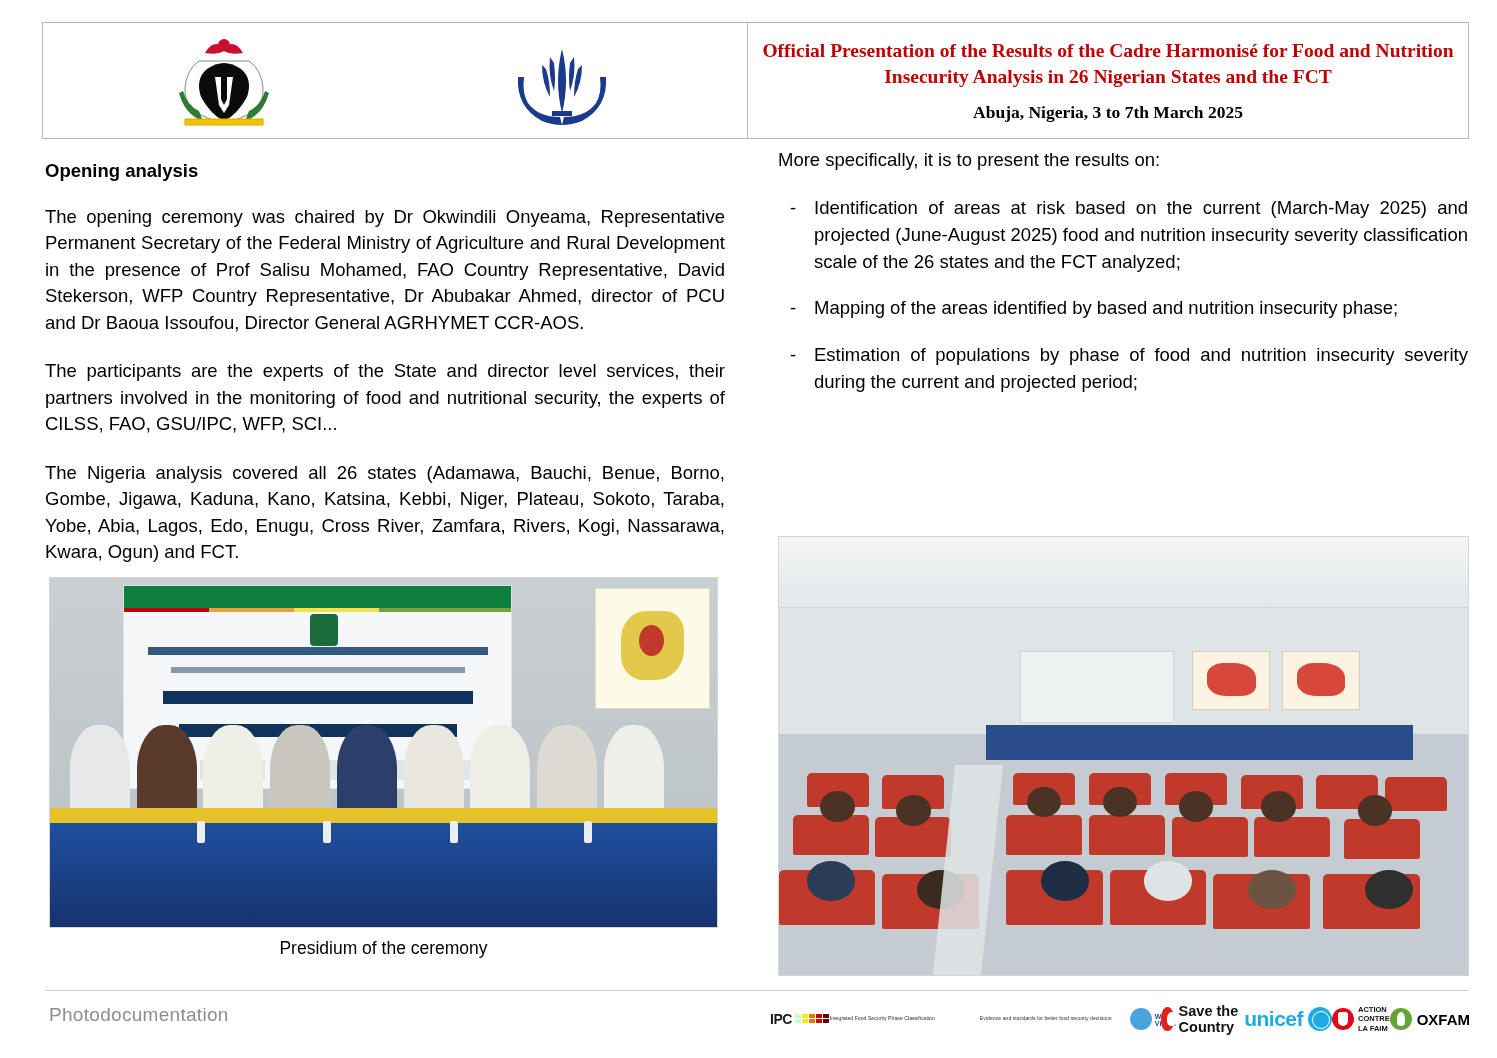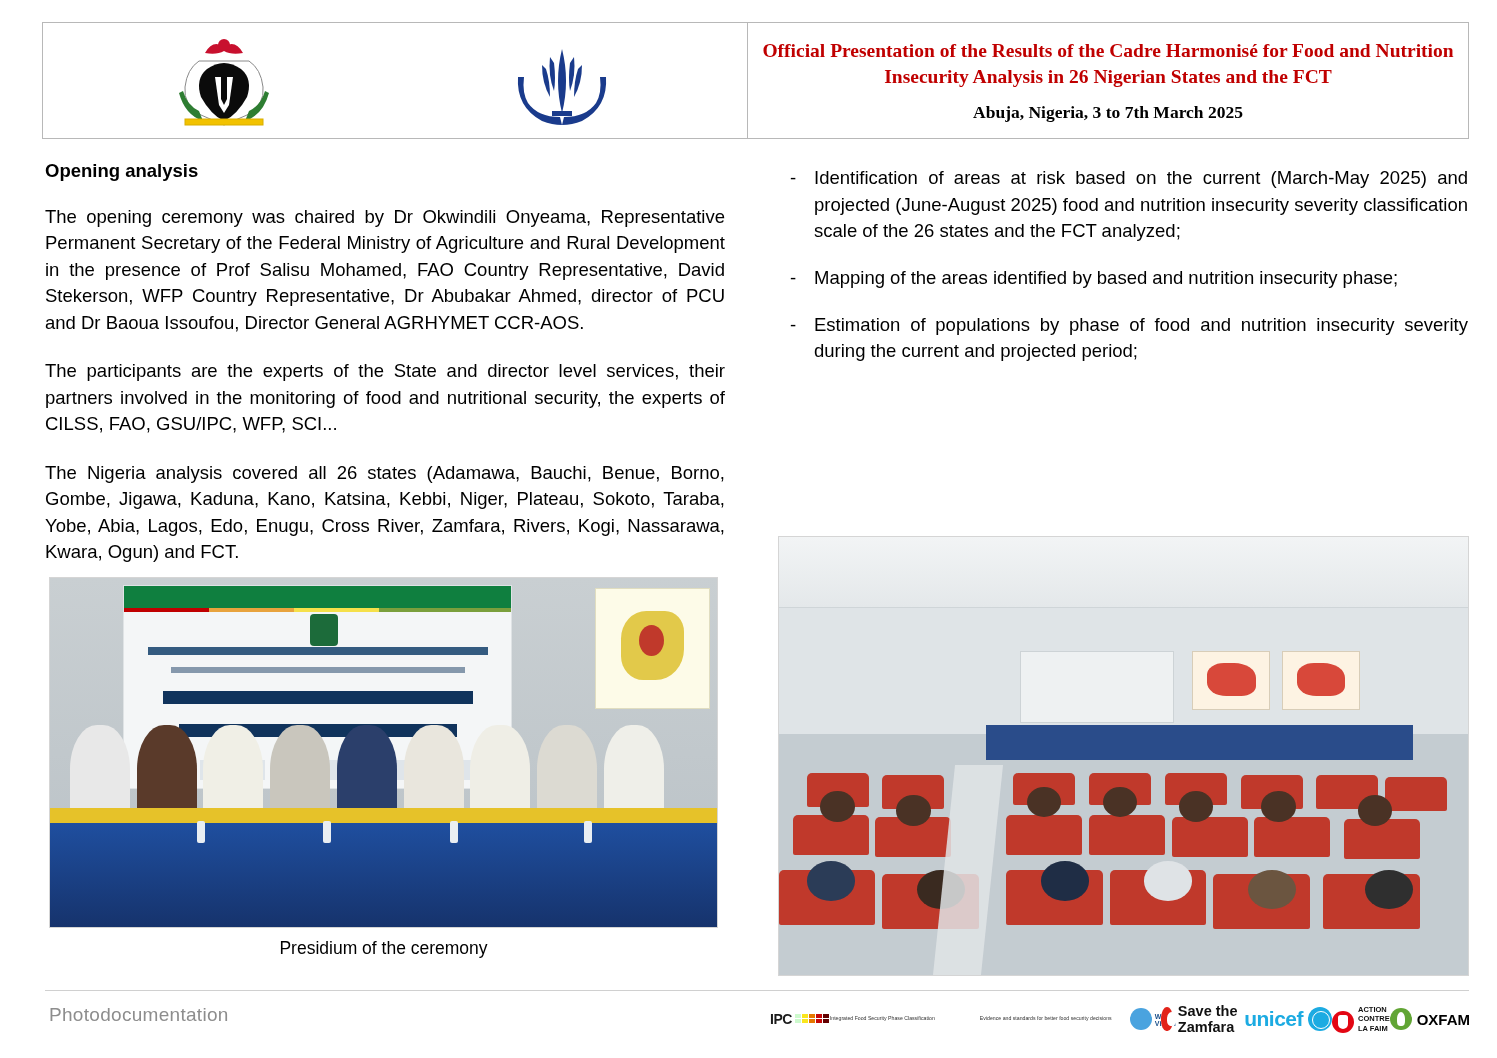--- a/index.html
+++ b/index.html
@@ -255,21 +255,21 @@
   .stc .mark:after { content:""; position:absolute; left:6px; top:5px; width:9px; height:14px;
       background:#fff; border-radius:50% 50% 40% 40%; }
   .stc .txt { font-size:14.5px; font-weight:bold; color:#111; }
 
   .unicef { display:flex; align-items:center; }
   .unicef .txt { font-size:21px; font-weight:bold; color:#1cabe2; letter-spacing:-.5px; }
   .unicef .globe { width:24px; height:24px; border-radius:50%; background:#1cabe2; margin-left:5px; position:relative; }
   .unicef .globe:after { content:""; position:absolute; left:4px; top:4px; width:16px; height:16px;
       border:1.5px solid #fff; border-radius:50%; }
 
-  .acf { display:flex; align-items:flex-end; }
+  .acf { display:flex; align-items:center; }
   .acf .mark { width:22px; height:22px; border-radius:50%; background:#e30613; margin-right:4px; position:relative; }
   .acf .mark:after { content:""; position:absolute; left:6px; top:4px; width:10px; height:14px;
       background:#fff; border-radius:3px 3px 6px 6px; }
   .acf .txt { font-size:7.5px; font-weight:bold; color:#111; line-height:1.25; }
 
   .oxfam { display:flex; align-items:center; }
   .oxfam .mark { width:22px; height:22px; border-radius:50%; background:#61a534; margin-right:5px; position:relative; }
   .oxfam .mark:after { content:""; position:absolute; left:7px; top:4px; width:8px; height:14px;
       background:#fff; border-radius:50% 50% 35% 35%; }
   .oxfam .txt { font-size:15px; font-weight:bold; color:#000000; }
@@ -357,20 +357,21 @@
   <div class="pl-table"></div>
   <span class="pl-bottle" style="left:22%;"></span>
   <span class="pl-bottle" style="left:41%;"></span>
   <span class="pl-bottle" style="left:60%;"></span>
   <span class="pl-bottle" style="left:80%;"></span>
   <span class="hidden-cap">CADRE HARMONISÉ (CH) NATIONAL</span>
 </div>
 <div class="photo-caption">Presidium of the ceremony</div>
 
 <div class="col-right">
+  <p class="body">More specifically, it is to present the results on:</p>
   <ul class="dash-list">
     <li>
       <span class="dash">-</span>
       <span class="txt">Identification of areas at risk based on the current (March-May 2025) and projected (June-August 2025) food and nutrition insecurity severity classification scale of the 26 states and the FCT analyzed;</span>
     </li>
     <li>
       <span class="dash">-</span>
       <span class="txt">Mapping of the areas identified by based and nutrition insecurity phase;</span>
     </li>
     <li>
@@ -463,21 +464,21 @@
     <div class="ipc-tag">Evidence and standards for better food security decisions</div>
   </div>
 
   <div class="f-logo wv-logo">
     <span class="globe"></span>
     <span class="txt">World Vision</span>
   </div>
 
   <div class="f-logo stc">
     <span class="mark"></span>
-    <span class="txt">Save the Zamfara</span>
+    <span class="txt">Save the Country</span>
   </div>
 
   <div class="f-logo unicef">
     <span class="txt">unicef</span>
     <span class="globe"></span>
   </div>
 
   <div class="f-logo acf">
     <span class="mark"></span>
     <span class="txt">

